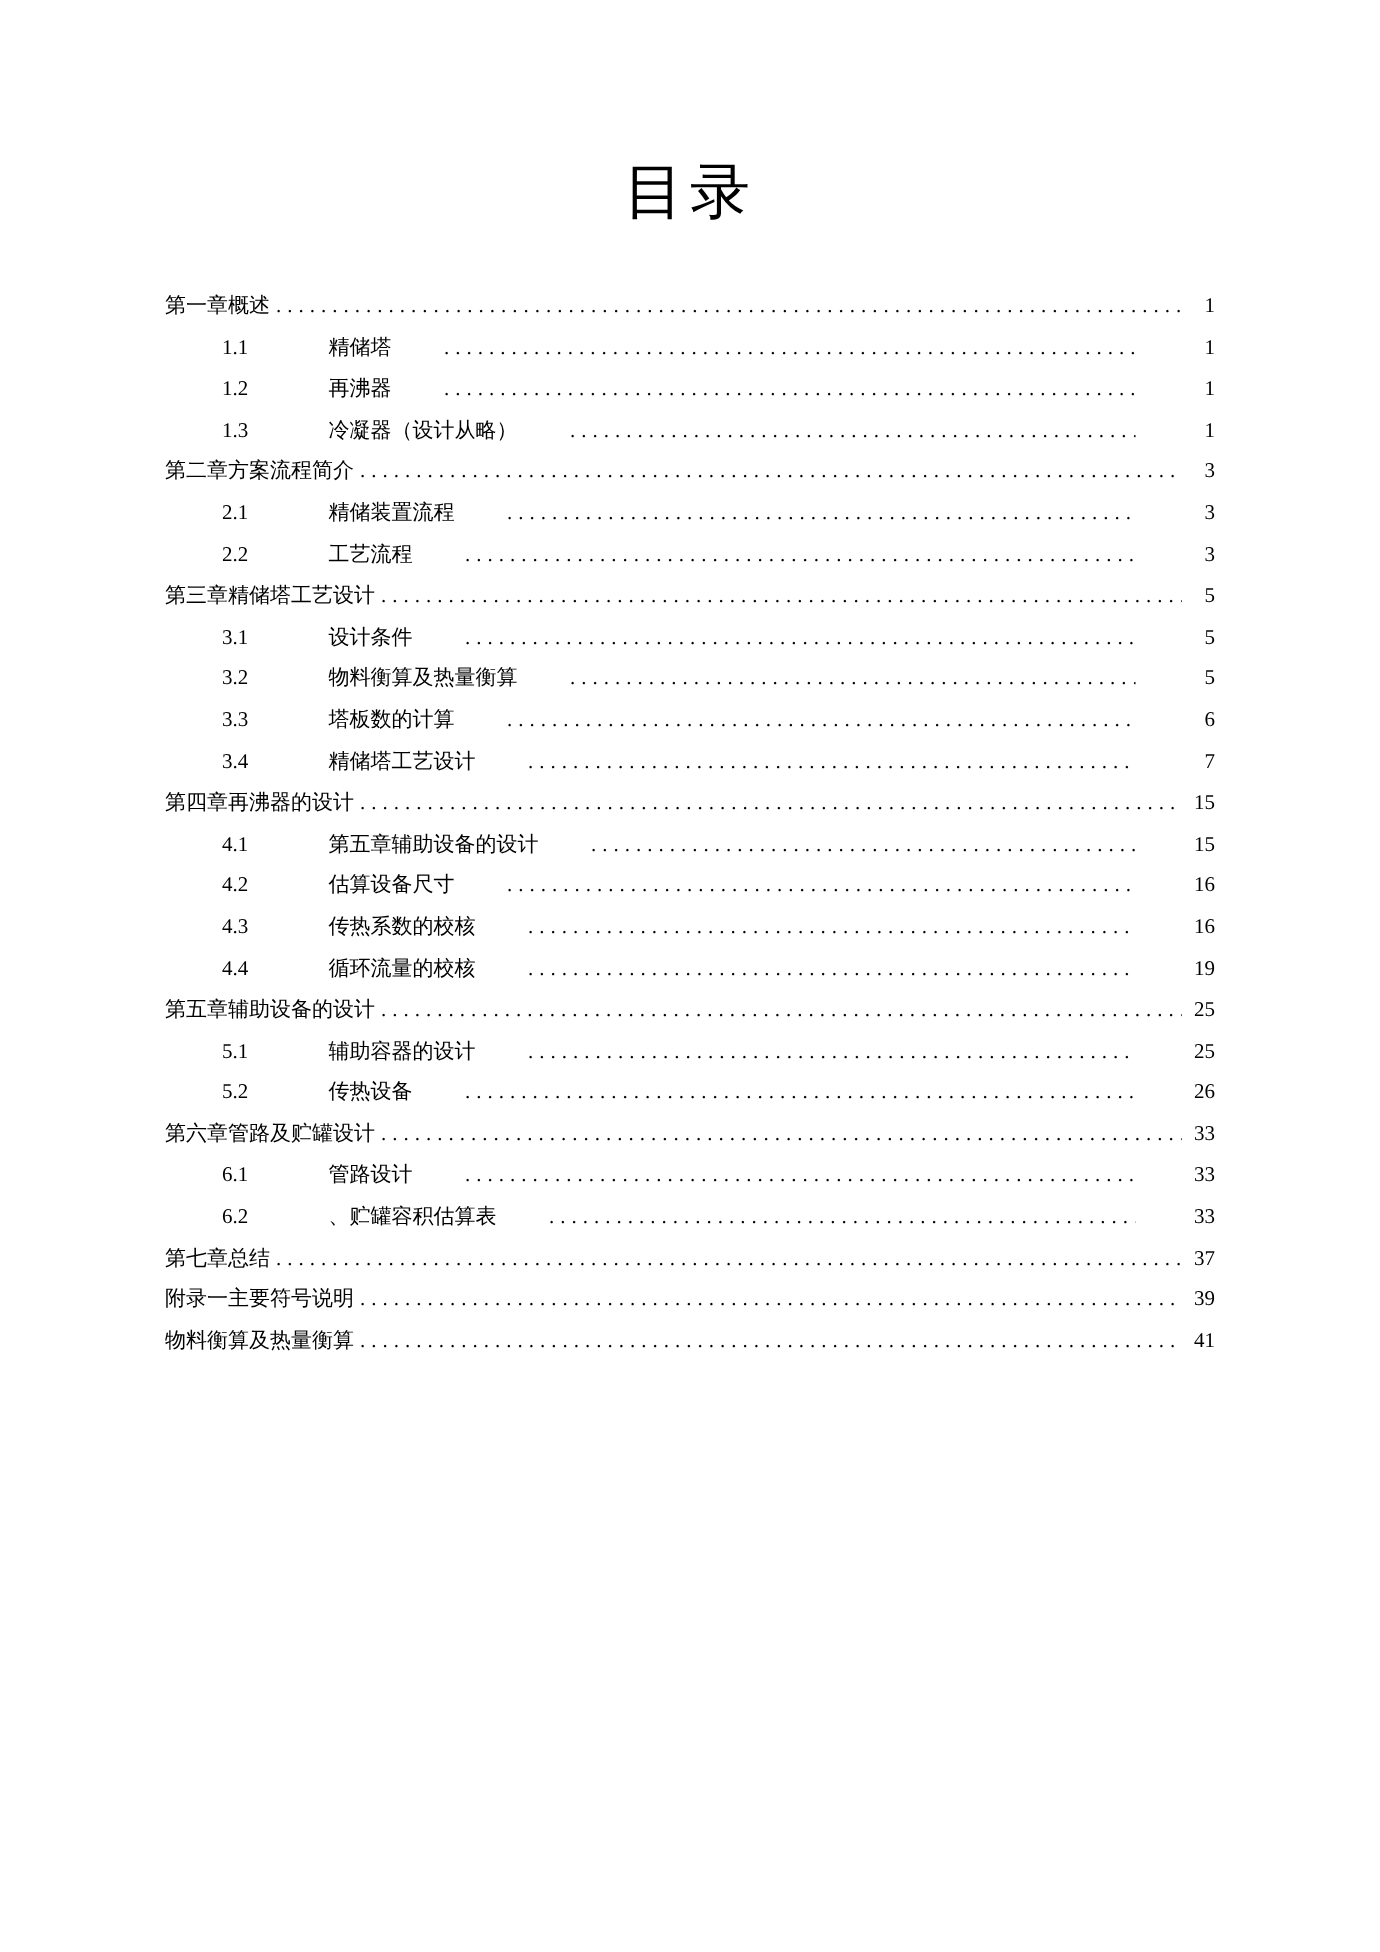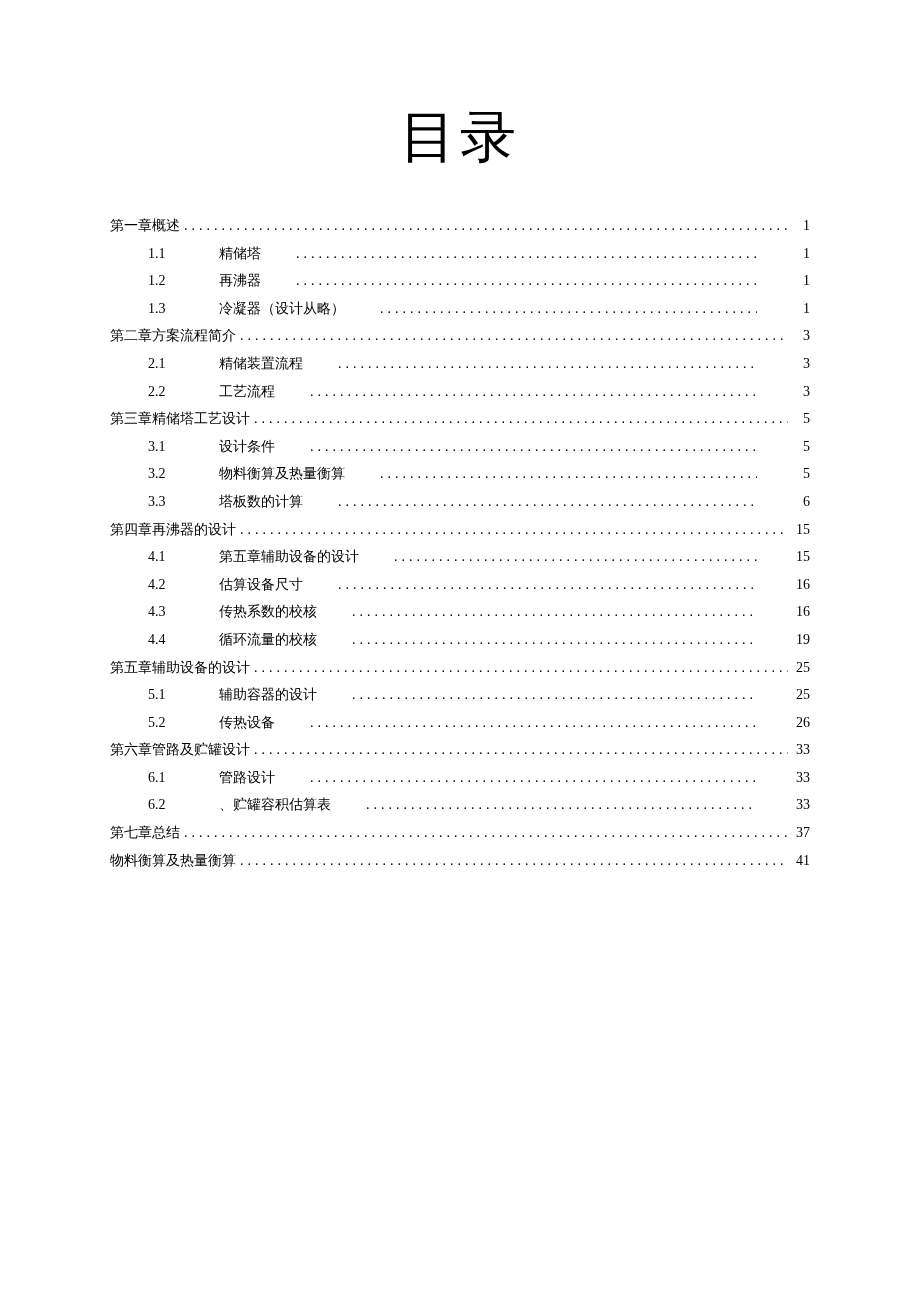--- a/index.html
+++ b/index.html
@@ -10,21 +10,21 @@
     body {
       width: 920px;
       height: 1301px;
       background: #ffffff;
       font-family: "SimSun", "宋体", serif;
       padding: 100px 110px 0 110px;
       color: #000;
     }
     .title {
       text-align: center;
-      font-size: 56px;
+      font-size: 40px;
       font-weight: normal;
       margin-bottom: 40px;
       letter-spacing: 4px;
     }
     .toc {
       font-size: 14px;
     }
     .toc-line {
       display: flex;
       align-items: baseline;
@@ -126,20 +126,26 @@
       <span class="toc-text">物料衡算及热量衡算</span>
       <span class="toc-dots"></span>
       <span class="toc-page">5</span>
     </div>
     <div class="toc-line level-2">
       <span class="toc-num">3.3</span>
       <span class="toc-text">塔板数的计算</span>
       <span class="toc-dots"></span>
       <span class="toc-page">6</span>
     </div>
+    <div class="toc-line level-2">
+      <span class="toc-num">3.4</span>
+      <span class="toc-text">精储塔工艺设计</span>
+      <span class="toc-dots"></span>
+      <span class="toc-page">7</span>
+    </div>
     <div class="toc-line level-1">
       <span class="toc-text">第四章再沸器的设计</span>
       <span class="toc-dots"></span>
       <span class="toc-page">15</span>
     </div>
     <div class="toc-line level-2">
       <span class="toc-num">4.1</span>
       <span class="toc-text">第五章辅助设备的设计</span>
       <span class="toc-dots"></span>
       <span class="toc-page">15</span>
@@ -193,19 +199,24 @@
     <div class="toc-line level-2">
       <span class="toc-num">6.2</span>
       <span class="toc-text">、贮罐容积估算表</span>
       <span class="toc-dots"></span>
       <span class="toc-page">33</span>
     </div>
     <div class="toc-line level-1">
       <span class="toc-text">第七章总结</span>
       <span class="toc-dots"></span>
       <span class="toc-page">37</span>
+    </div>
+    <div class="toc-line level-1">
+      <span class="toc-text">附录一主要符号说明</span>
+      <span class="toc-dots"></span>
+      <span class="toc-page">39</span>
     </div>
     <div class="toc-line level-1">
       <span class="toc-text">物料衡算及热量衡算</span>
       <span class="toc-dots"></span>
       <span class="toc-page">41</span>
     </div>
   </div>
 
 </body></html>

